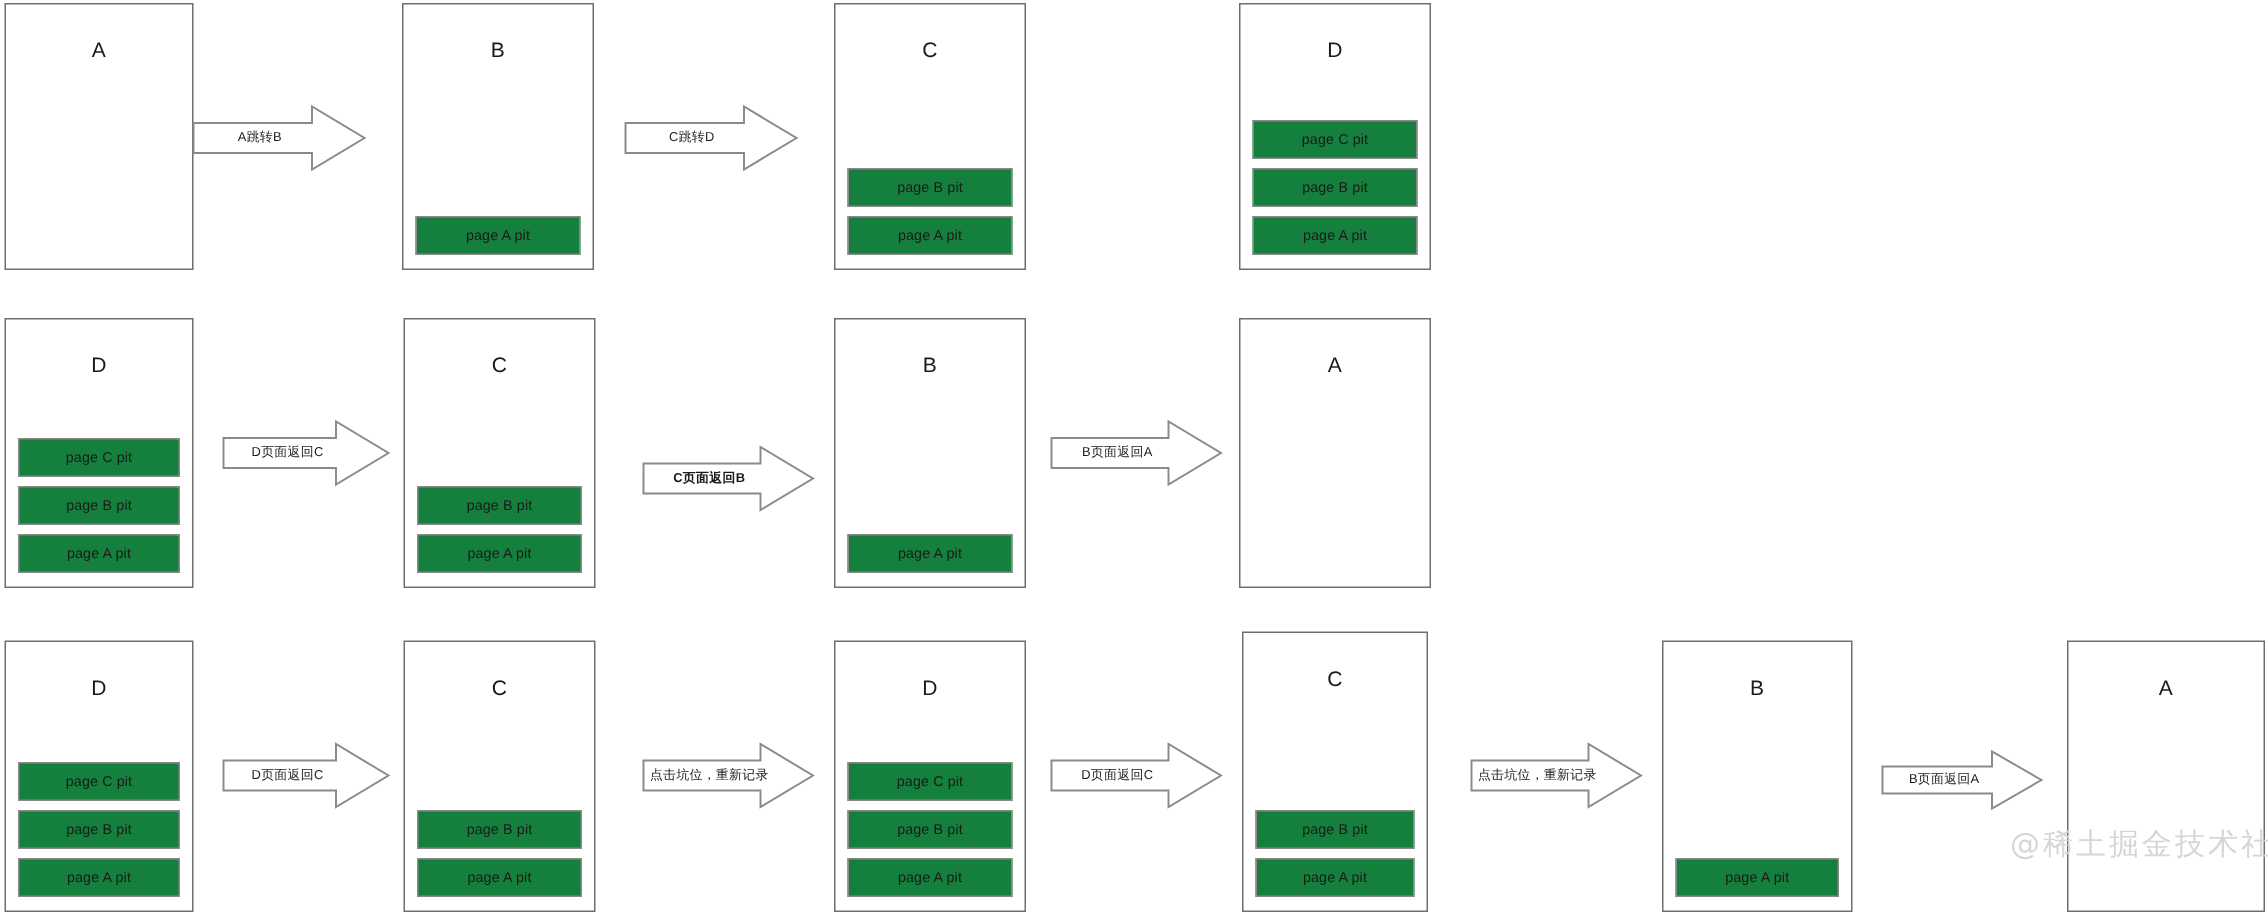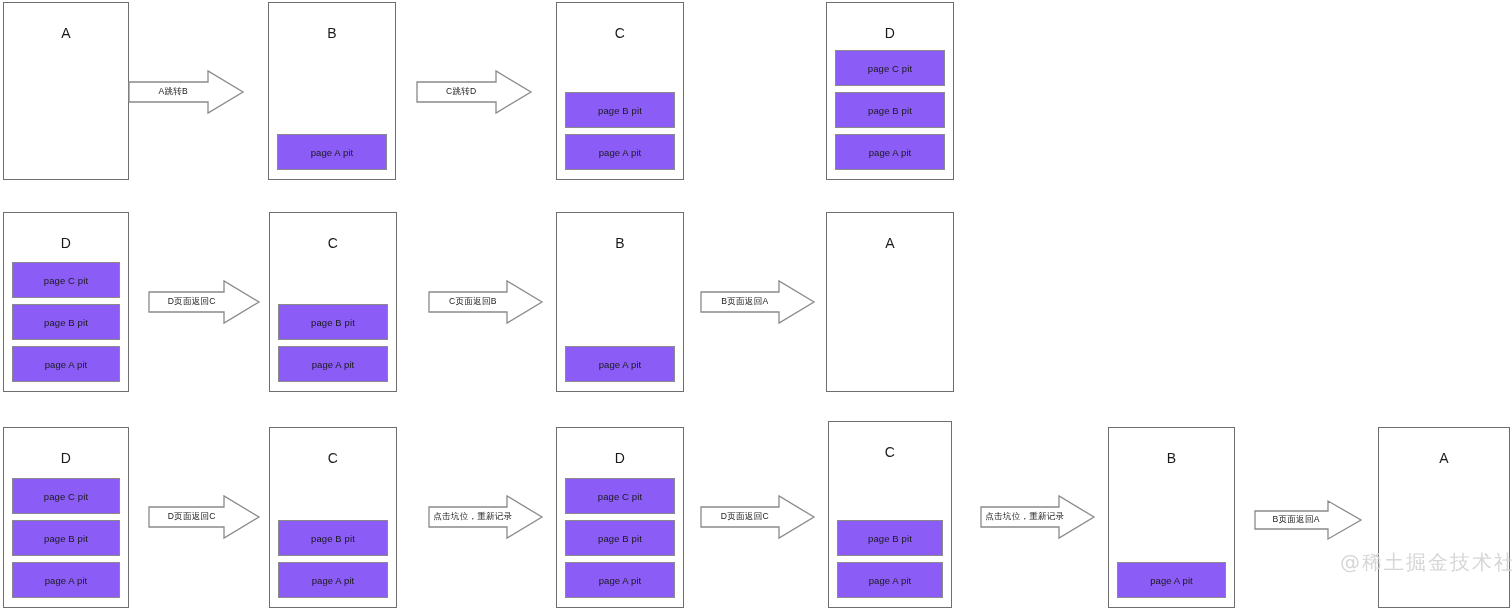--- a/index.html
+++ b/index.html
@@ -43,22 +43,22 @@
   .pit-stack {
     margin-top: auto;
     padding: 0 8px 9px 8px;
     display: flex;
     flex-direction: column;
     gap: 6px;
   }
   .pit {
     box-sizing: border-box;
     border: 1.2px solid #8a8a8a;
-    background: #8b5cf6;
-    height: 36px;
+    background: #15803d;
+    height: 26px;
     display: flex;
     align-items: center;
     justify-content: center;
     font-size: 9.5px;
     color: #1a1a1a;
     letter-spacing: 0.1px;
     user-select: none;
   }
   .arrow {
     position: absolute;
@@ -163,21 +163,21 @@
   </div>
 
   <div class="phone" style="left:269px; top:212px; width:128px; height:180px;">
     <div class="phone-title">C</div>
     <div class="pit-stack">
       <div class="pit">page B pit</div>
       <div class="pit">page A pit</div>
     </div>
   </div>
 
-  <div class="arrow" style="left:428px; top:280px; width:115px; height:44px;">
+  <div class="arrow" style="left:428px; top:297px; width:115px; height:44px;font-weight:bold;">
     <svg viewBox="0 0 115 44" width="115" height="44" preserveAspectRatio="none">
       <polygon points="1,12 79,12 79,1 114,22 79,43 79,32 1,32" fill="#ffffff" stroke="#8a8a8a" stroke-width="1.3" stroke-linejoin="miter"></polygon>
     </svg>
     <div class="arrow-label">C页面返回B</div>
   </div>
 
   <div class="phone" style="left:556px; top:212px; width:128px; height:180px;">
     <div class="phone-title">B</div>
     <div class="pit-stack">
       <div class="pit">page A pit</div>

